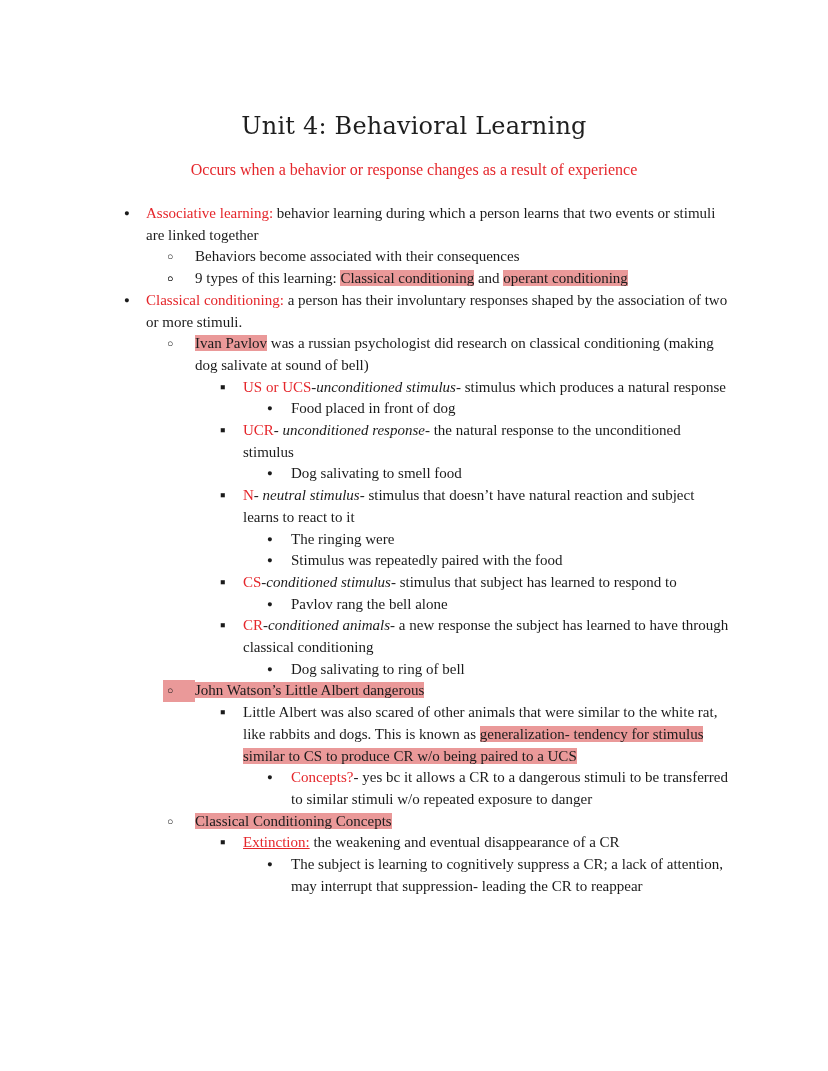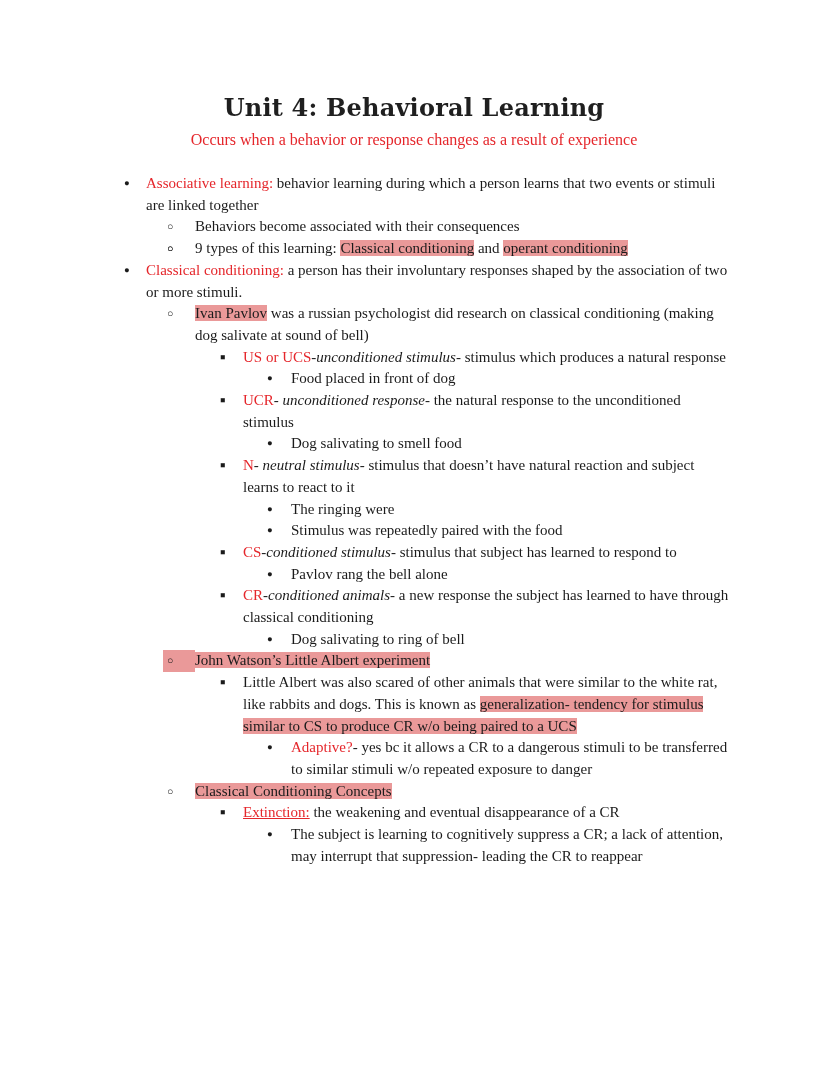--- a/index.html
+++ b/index.html
@@ -9,23 +9,23 @@
     font-family:"Liberation Serif", serif;
     color:#1b1b1b;
     overflow:hidden;
   }
   .page{
     box-sizing:border-box;
     width:828px;height:1071px;
     padding:92px 97px 0 97px;
   }
   h1.doc-title{
-    margin:0;
+    margin:18px;
     font-family:"DejaVu Serif", serif;
-    font-weight:700;
+    font-weight:400;
     font-size:24px;
     line-height:32px;
     text-align:center;
     color:#1f1f1f;
     letter-spacing:.2px;
   }
   p.doc-subtitle{
     margin:6px 0 14px 0;
     font-size:16px;
     line-height:20px;
@@ -78,20 +78,20 @@
       <div class="li lvl4"><span class="bullet">●</span><span class="content"><span>Food placed in front of dog</span></span></div>
       <div class="li lvl3"><span class="bullet">■</span><span class="content"><span class="red">UCR</span><span>- </span><span class="it">unconditioned response</span><span>- the natural response to the unconditioned stimulus</span></span></div>
       <div class="li lvl4"><span class="bullet">●</span><span class="content"><span>Dog salivating to smell food</span></span></div>
       <div class="li lvl3"><span class="bullet">■</span><span class="content"><span class="red">N</span><span>- </span><span class="it">neutral stimulus</span><span>- stimulus that doesn’t have natural reaction and subject learns to react to it</span></span></div>
       <div class="li lvl4"><span class="bullet">●</span><span class="content"><span>The ringing were</span></span></div>
       <div class="li lvl4"><span class="bullet">●</span><span class="content"><span>Stimulus was repeatedly paired with the food</span></span></div>
       <div class="li lvl3"><span class="bullet">■</span><span class="content"><span class="red">CS</span><span>-</span><span class="it">conditioned stimulus</span><span>- stimulus that subject has learned to respond to</span></span></div>
       <div class="li lvl4"><span class="bullet">●</span><span class="content"><span>Pavlov rang the bell alone</span></span></div>
       <div class="li lvl3"><span class="bullet">■</span><span class="content"><span class="red">CR</span><span>-</span><span class="it">conditioned animals</span><span>- a new response the subject has learned to have through classical conditioning</span></span></div>
       <div class="li lvl4"><span class="bullet">●</span><span class="content"><span>Dog salivating to ring of bell</span></span></div>
-      <div class="li lvl2"><span class="bullet bullet-hl">○</span><span class="content"><span class="hl">John Watson’s Little Albert experiment</span></span></div>
+      <div class="li lvl2"><span class="bullet bullet-hl">○</span><span class="content"><span class="hl">John Watson’s Little Albert dangerous</span></span></div>
       <div class="li lvl3"><span class="bullet">■</span><span class="content"><span>Little Albert was also scared of other animals that were similar to the white rat, like rabbits and dogs. This is known as </span><span class="hl">generalization- tendency for stimulus similar to CS to produce CR w/o being paired to a UCS</span></span></div>
-      <div class="li lvl4"><span class="bullet">●</span><span class="content"><span class="red">Adaptive?</span><span>- yes bc  it allows a CR to a dangerous stimuli to be transferred to similar stimuli w/o repeated exposure to danger</span></span></div>
+      <div class="li lvl4"><span class="bullet">●</span><span class="content"><span class="red">Concepts?</span><span>- yes bc  it allows a CR to a dangerous stimuli to be transferred to similar stimuli w/o repeated exposure to danger</span></span></div>
       <div class="li lvl2"><span class="bullet">○</span><span class="content"><span class="hl">Classical Conditioning Concepts</span></span></div>
       <div class="li lvl3"><span class="bullet">■</span><span class="content"><span class="red ul">Extinction:</span><span> the weakening and eventual disappearance of a CR</span></span></div>
       <div class="li lvl4"><span class="bullet">●</span><span class="content"><span>The subject is learning to cognitively suppress a CR; a lack of attention, may interrupt that suppression- leading the CR to reappear</span></span></div>
     </div>
 </div>
 
 </body></html>

